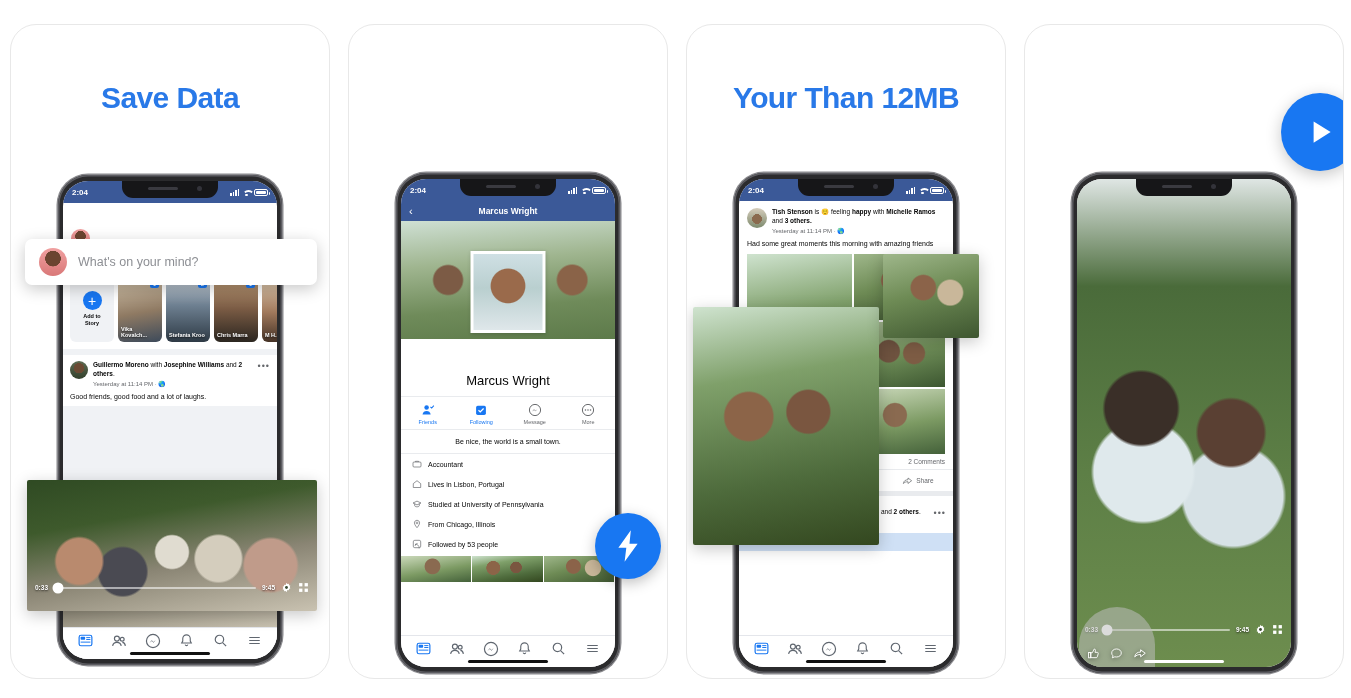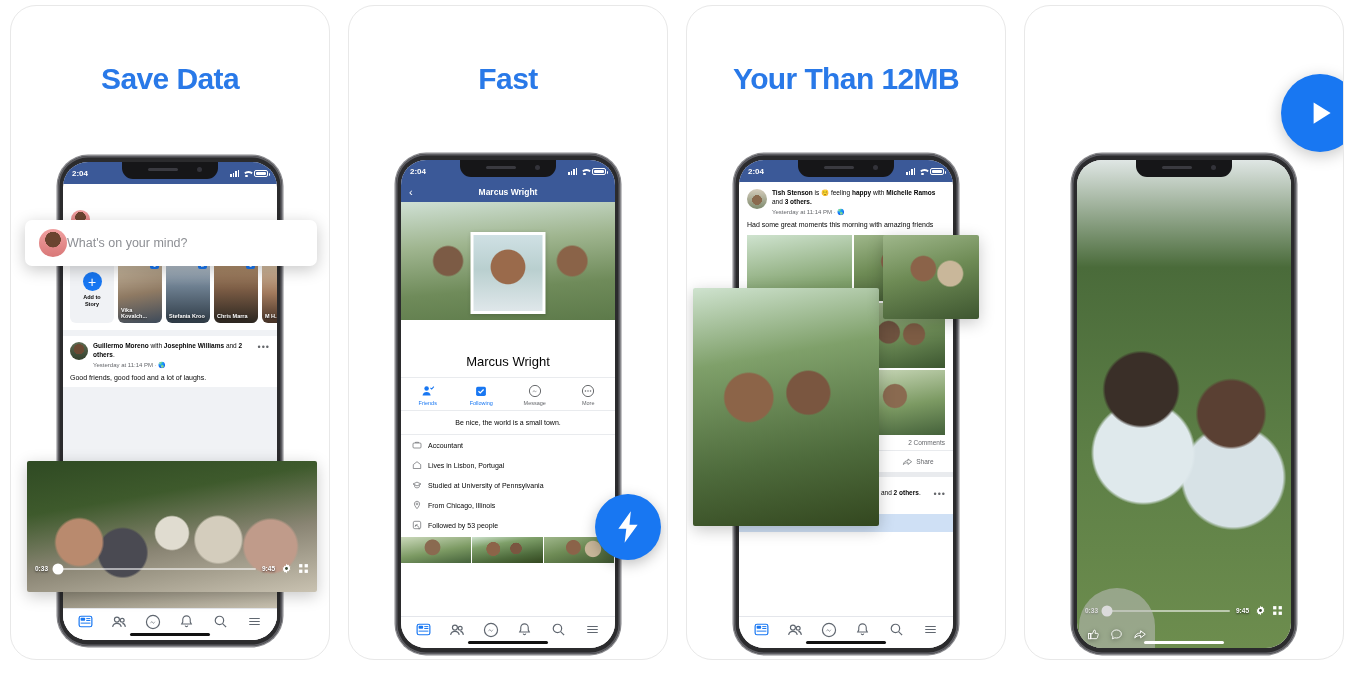--- a/index.html
+++ b/index.html
@@ -2,21 +2,21 @@
 <html><head>
 <meta charset="utf-8">
 <style>
   * { box-sizing: border-box; margin: 0; padding: 0; }
   html, body {
     width: 1351px; height: 698px;
     background: #ffffff;
     font-family: "Liberation Sans", sans-serif;
     overflow: hidden;
   }
-  .gallery { position: relative; width: 1351px; height: 698px; display: flex; gap: 18px; padding: 5px 10px; }
+  .gallery { position: relative; width: 1351px; height: 698px; display: flex; gap: 18px; padding: 24px 10px; }
 
   .card {
     position: relative;
     width: 320px; height: 655px;
     background: #ffffff;
     border: 1px solid #e8e8e8;
     border-radius: 26px;
     overflow: hidden;
     flex: 0 0 320px;
   }
@@ -109,21 +109,21 @@
   .post-text { font-size:7px; color:#050505; margin-top:5px; }
 
   
   .float {
     position:absolute; background:#fff;
     box-shadow: 0 4px 16px rgba(0,0,0,.22);
     z-index: 60;
   }
   .composer-float {
     left: 14px; top: 214px; width: 292px; height: 46px;
-    border-radius: 7px; display:flex; align-items:center; padding:0 14px;
+    border-radius: 7px; display:flex; align-items:center; gap:11px; padding:0 14px;
   }
   .composer-float .ph { color:#8d8f94; font-size:12.5px; }
   .photo-float { left: 16px; top: 455px; width: 290px; height: 131px; border-radius:2px; overflow:hidden; padding:0;}
 
   
   .vctl { position:absolute; left:0; right:0; bottom:18px; display:flex; align-items:center; gap:6px; padding:0 8px; color:#fff; font-size:6.5px; font-weight:bold; text-shadow:0 1px 2px rgba(0,0,0,.7);}
   .vtrack { flex:1; height:2px; background:rgba(255,255,255,.55); position:relative; border-radius:2px;}
   .vknob { position:absolute; left:2%; top:50%; transform:translate(-50%,-50%); width:11px;height:11px;border-radius:50%;background:#fff;}
   .gear { width:11px;height:11px; }
   .expand { width:11px;height:11px; }
@@ -376,21 +376,20 @@
               <rect x="2" y="2" width="6" height="6" fill="#fff"></rect>
               <rect x="12" y="2" width="6" height="6" fill="#fff"></rect>
               <rect x="2" y="12" width="6" height="6" fill="#fff"></rect>
               <rect x="12" y="12" width="6" height="6" fill="#fff"></rect>
             </svg></span>
       </div>
     </div>
   </div>
 
   <div class="card">
-    <div class="card-title">Fast</div>
 
     <div class="phone tall">
       <div class="screen">
         <div class="notch">
           <div class="speaker"></div>
           <div class="cam"></div>
         </div>
         <div class="statusbar">
           <span>2:04</span>
           <span class="right">

